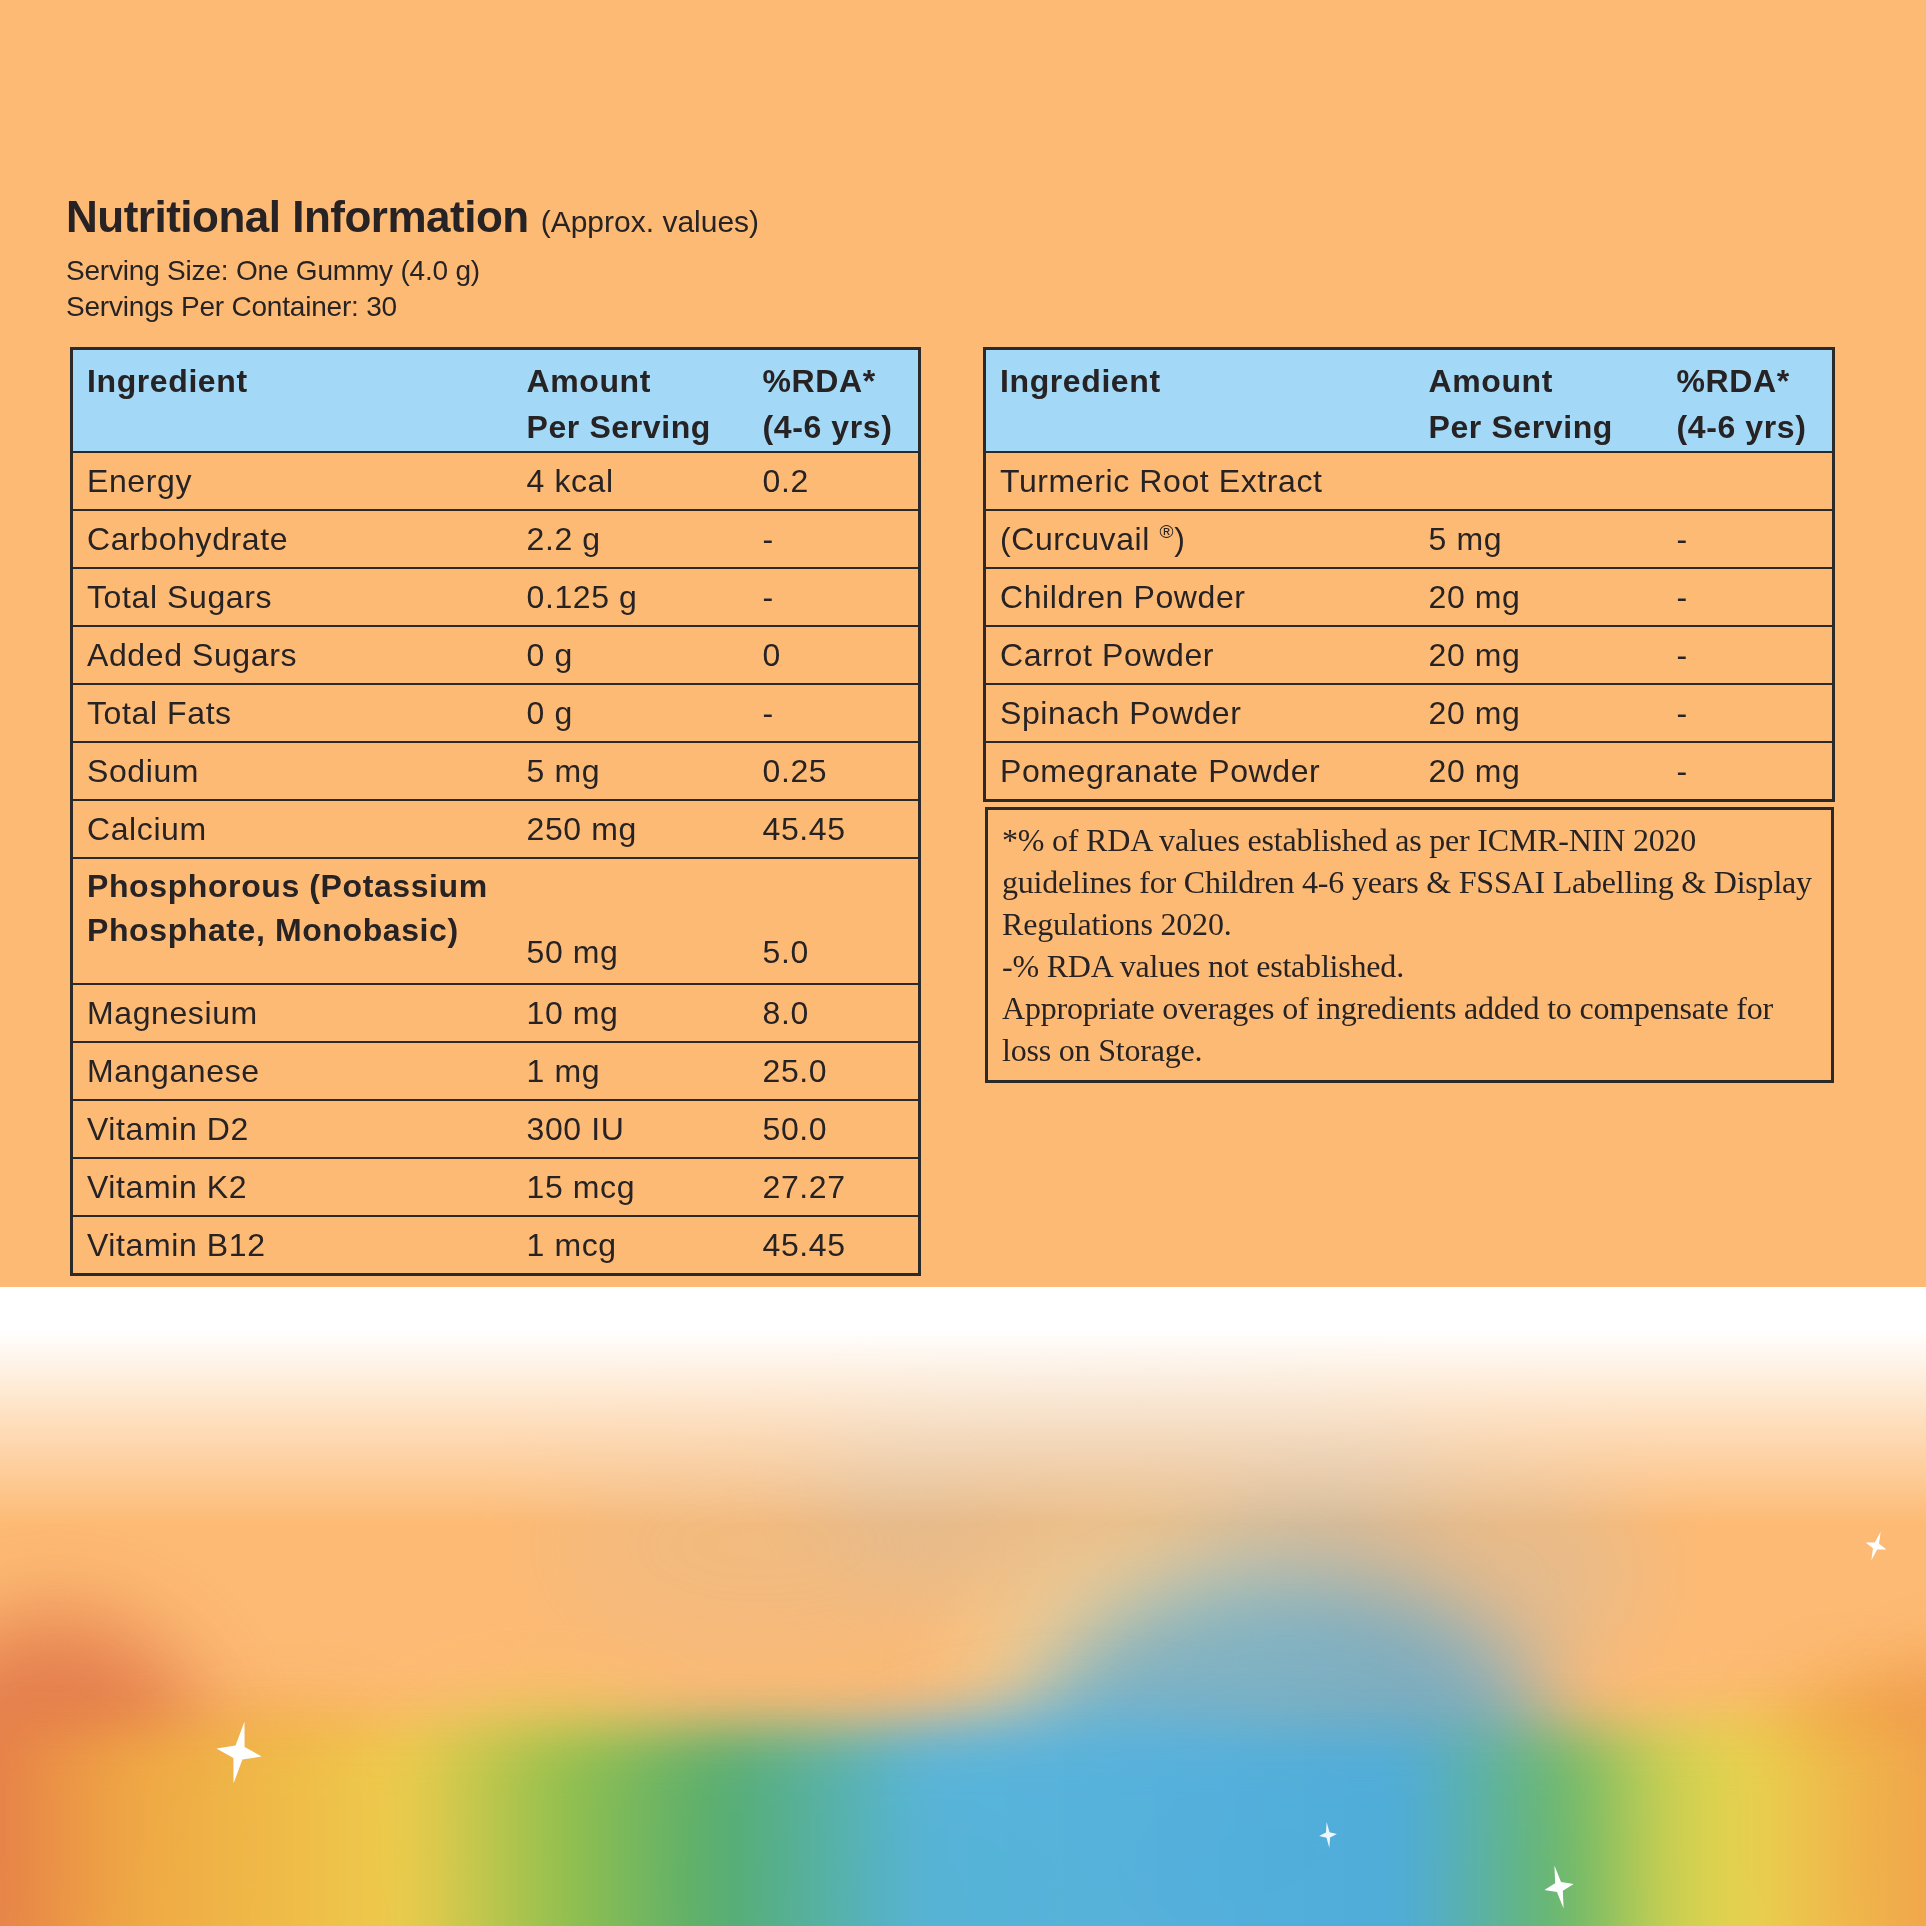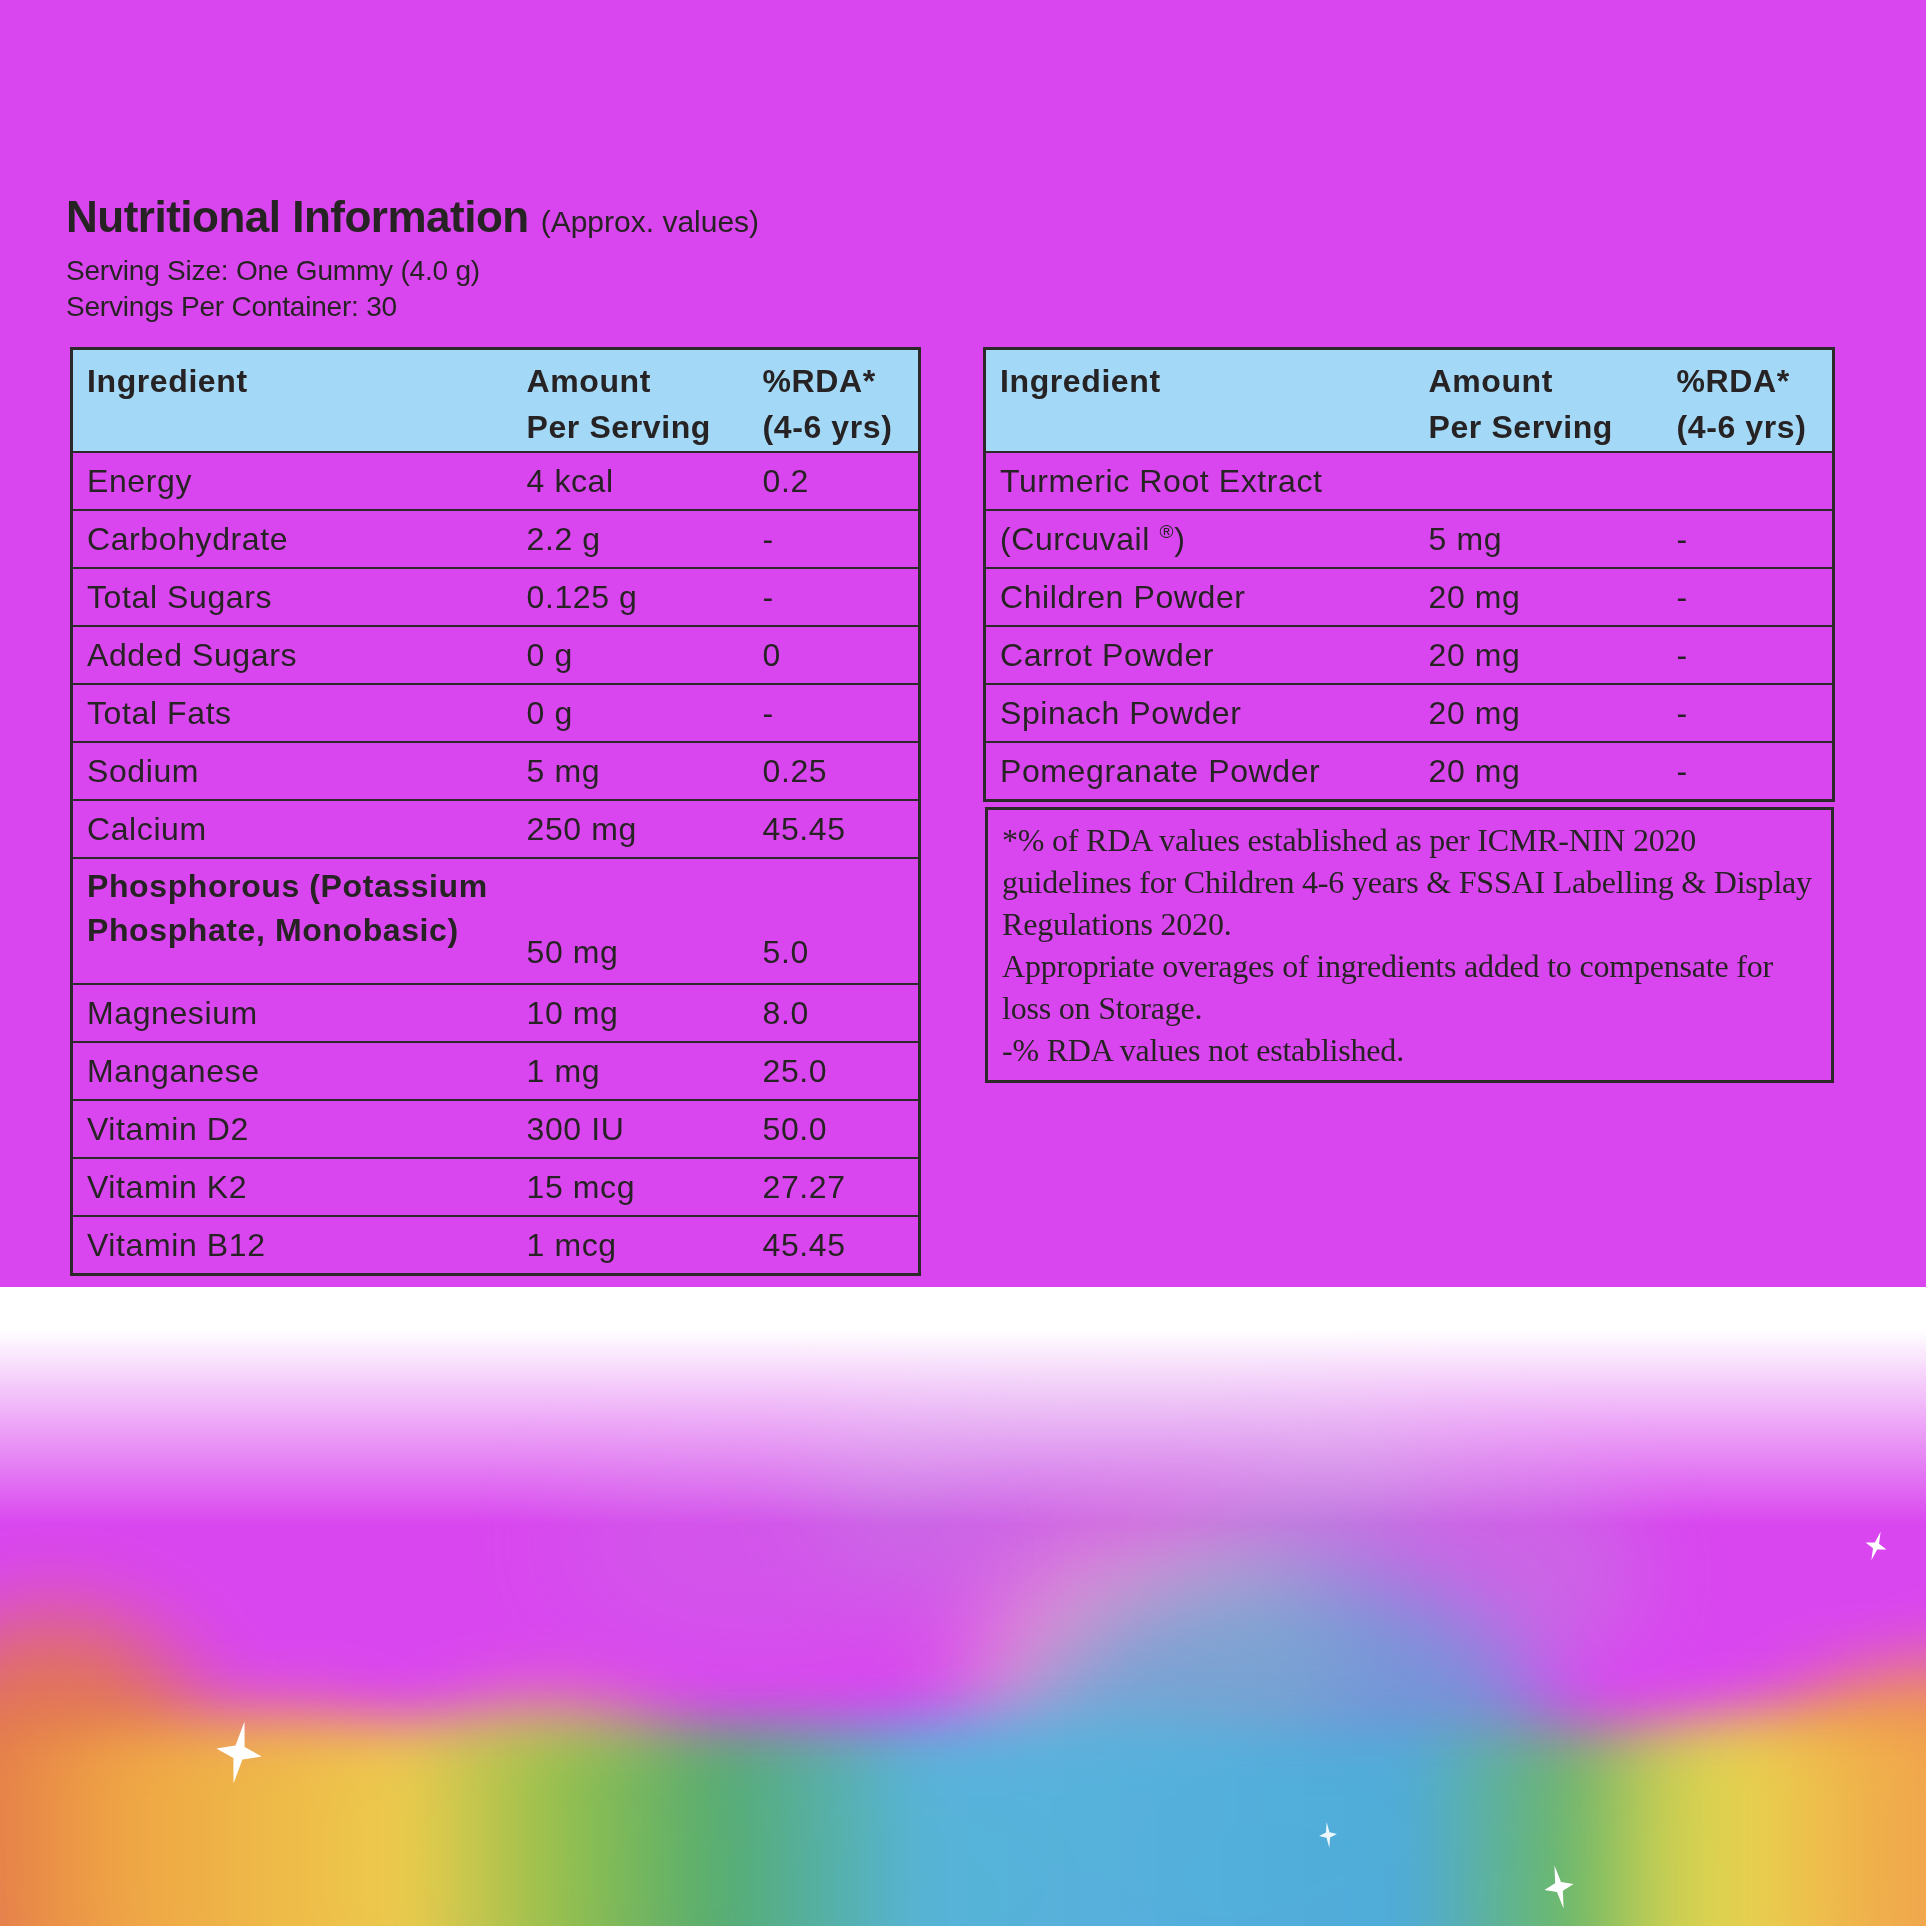--- a/index.html
+++ b/index.html
@@ -1,17 +1,17 @@
 <!DOCTYPE html>
 <html style="--text: #272324; --table-border: #2b2a29; --header-bg: #a3d9f6; --wc-orange: #e2794a; --wc-amber: #f0a441; --wc-yellow: #eecd4c; --wc-green: #84bd50; --wc-teal: #45ab66; --wc-blue: #58a8d3; --wc-blue-deep: #42a3d6; --wc-haze: #a9bfcd; --wc-sparkle: #ffffff;"><head>
 <meta charset="utf-8">
 <style>
   html,body{margin:0;padding:0;}
   body{width:1927px;height:1927px;background:#ffffff;font-family:"Liberation Sans","DejaVu Sans",sans-serif;color:var(--text,#272324);}
-  .page{position:relative;width:1927px;height:1927px;overflow:hidden;background:#d946ef;}
+  .page{position:relative;width:1927px;height:1927px;overflow:hidden;background:#fdba74;}
 
   
   .hdr{position:absolute;left:66px;top:194px;}
   .hdr h1{margin:0;font-size:44px;line-height:46px;font-weight:bold;letter-spacing:-0.5px;white-space:nowrap;}
   .hdr h1 .approx{font-size:30px;font-weight:normal;letter-spacing:0;margin-left:12px;}
   .hdr .serv{font-size:28px;line-height:36px;letter-spacing:-0.2px;}
   .hdr .serv:first-of-type{margin-top:8px;}
 
   
   table.ntbl{position:absolute;border-collapse:collapse;table-layout:fixed;width:848px;
@@ -222,22 +222,22 @@
         <tr>
           <td class="c-ing">Pomegranate Powder</td>
           <td class="c-amt">20 mg</td>
           <td class="c-rda">-</td>
         </tr>
       </tbody>
   </table>
 
   <div class="note">
       <p>*% of RDA values established as per ICMR-NIN 2020 guidelines for Children 4-6 years &amp; FSSAI Labelling &amp; Display Regulations 2020.</p>
+      <p>-% RDA values not established.</p>
       <p>Appropriate overages of ingredients added to compensate for loss on Storage.</p>
-      <p>-% RDA values not established.</p>
     </div>
 
   <div class="wc">
     <div class="blob b-haze1"></div>
     <div class="blob b-haze2"></div>
     <div class="blob b-haze3"></div>
     <div class="blob b-glow"></div>
     <div class="blob b-blue1"></div>
     <div class="blob b-blue2"></div>
     <div class="blob b-blue3"></div>

